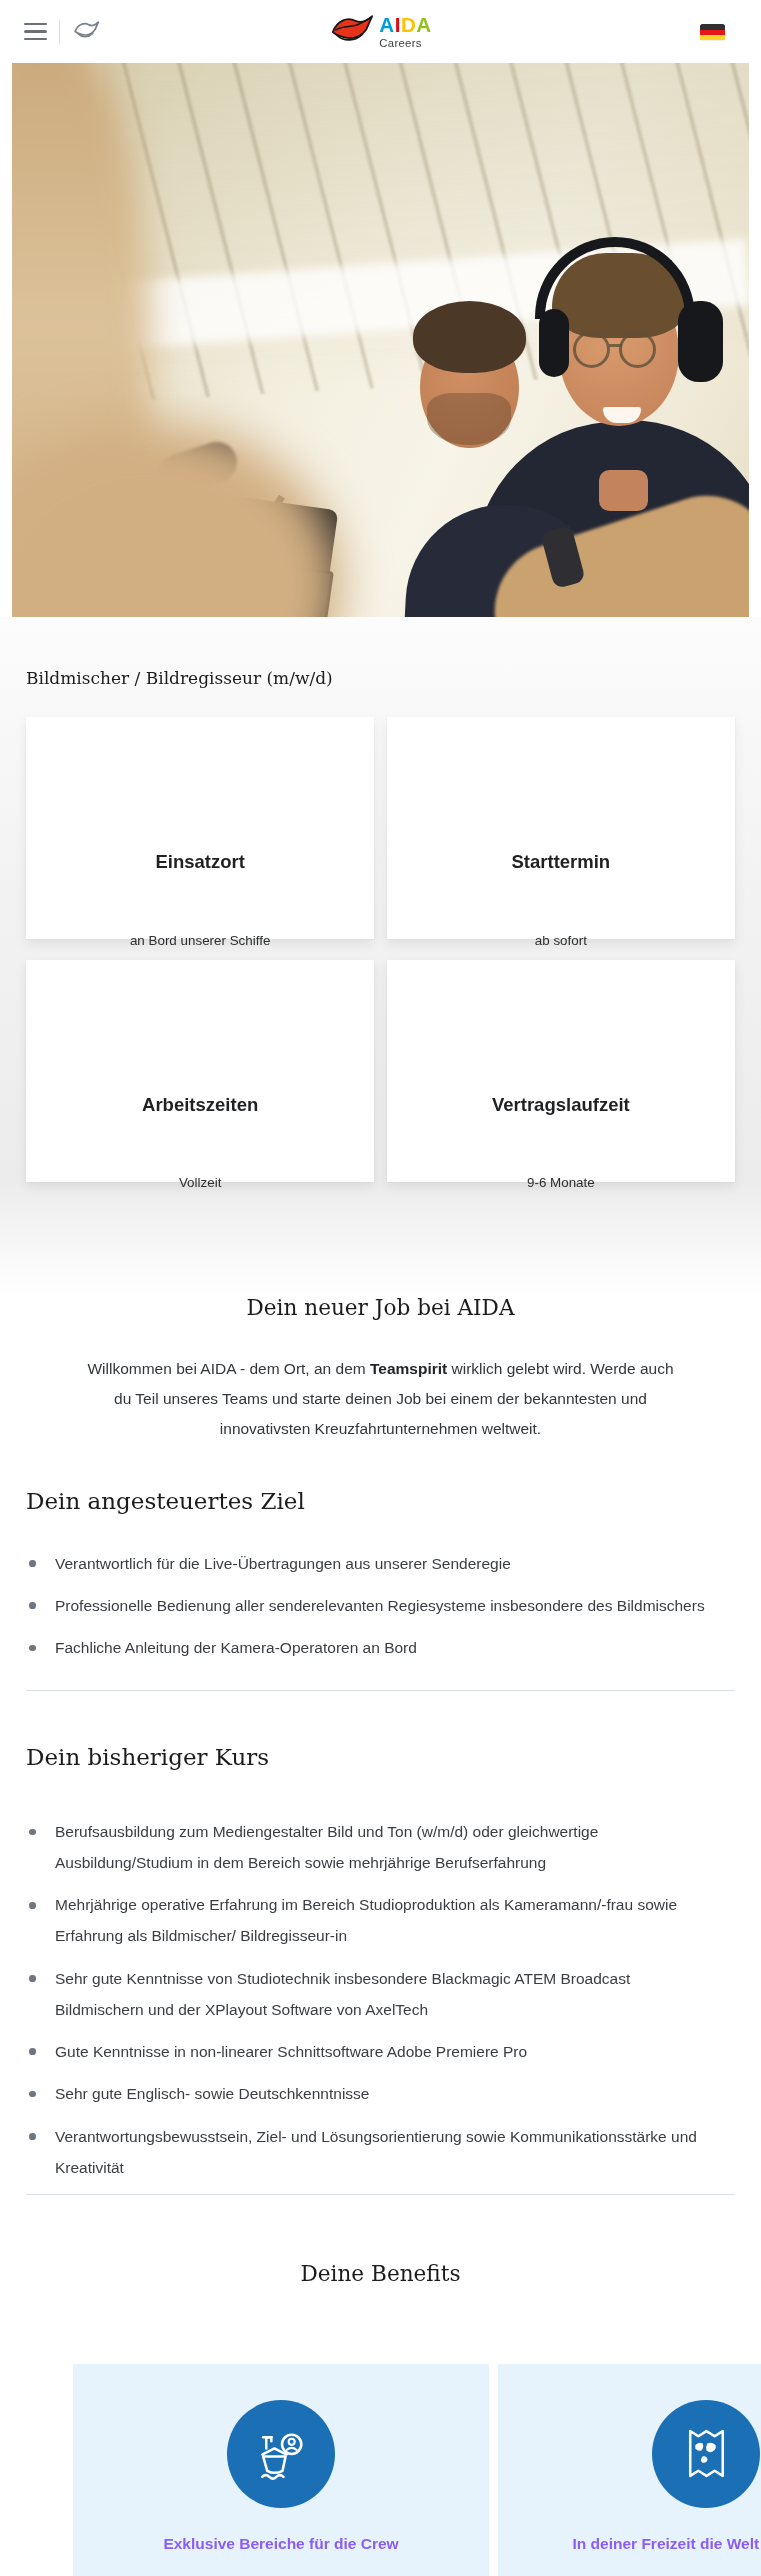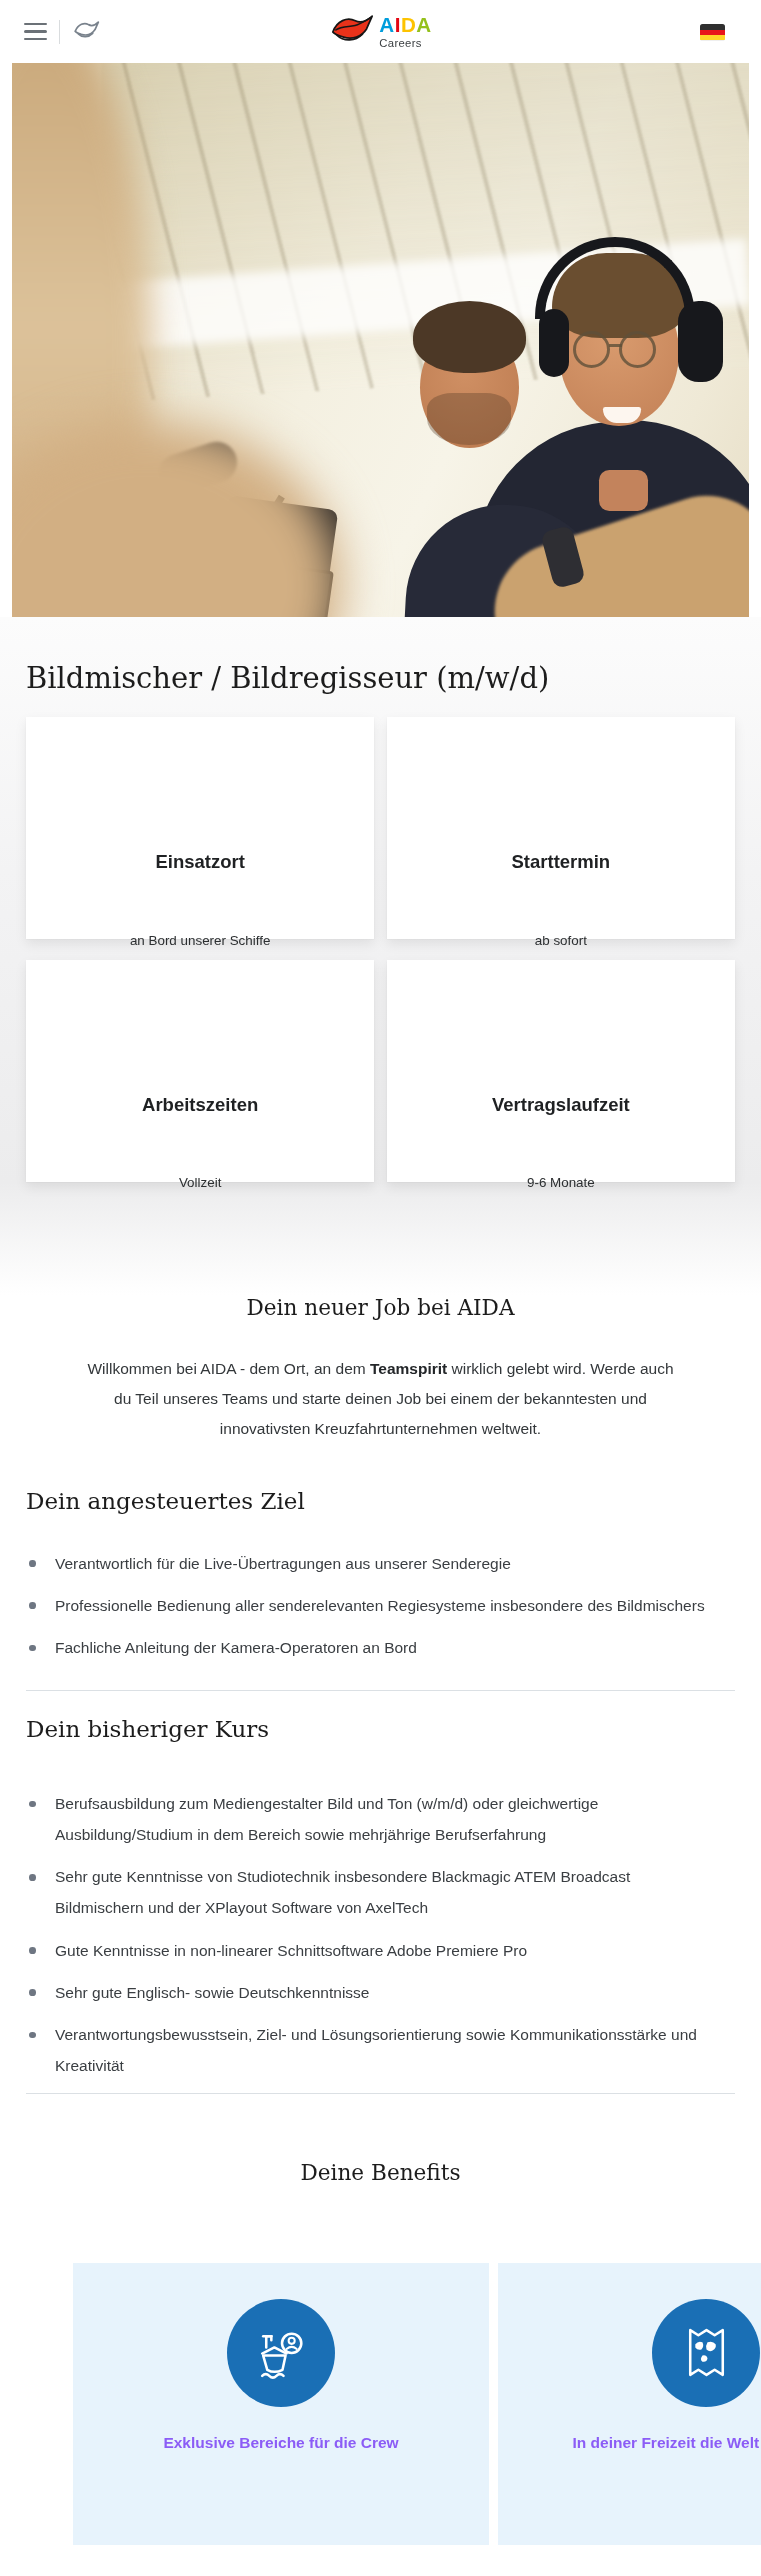--- a/index.html
+++ b/index.html
@@ -53,40 +53,40 @@
   .hx-mic { left:145px; top:385px; width:81px; height:41px; background:#3b3b3b; border-radius:21.6px; transform:rotate(-18deg); filter:blur(1.5px); }
   .hx-cam-body { left:205px; top:439px; width:111px; height:157px; background:#1d1d1f; border-radius:9.3px; transform:rotate(8deg); }
   .hx-cam-rod { left:243px; top:427px; width:7.2px; height:88px; background:#121212; transform:rotate(32deg); }
   .hx-lens { left:183px; top:542px; width:78px; height:78px; border-radius:50%; background:radial-gradient(circle,#3a3a3c 28%,#101012 72%); border:4.6px solid #0c0c0d; }
   .hx-monitor { left:270px; top:505px; width:47px; height:73px; background:#222; border:3.6px solid #0f0f10; border-radius:4.1px; transform:rotate(8deg); }
   .hx-arm { right:-31px; bottom:-41px; width:289px; height:139px; background:#caa26f; border-radius:72px; transform:rotate(-18deg); filter:blur(1.5px); }
   .hx-watch { right:170px; bottom:31px; width:32px; height:58px; background:#2e2e33; border-radius:10.3px; transform:rotate(-15deg); }
 
   
   .band1 { background:linear-gradient(180deg,#fcfcfc 0%,#f3f3f4 45%,#ececed 100%); padding:47px 26px 0; display:flow-root; }
-  .job-title { font-size:29px; line-height:29px; margin-bottom:24px; }
+  .job-title { font-size:17px; line-height:29px; margin-bottom:24px; }
   .facts-grid { display:grid; grid-template-columns:1fr 1fr; gap:20.6px 12.4px; }
   .fact-card { background:#fff; height:222px; box-shadow:0 5.2px 11.3px rgba(0,0,0,.08), 0 0.5px 1.5px rgba(0,0,0,.06);
                display:flex; flex-direction:column; align-items:center;gap:40px; }
   .fact-card svg { margin-top:49px; width:65px; height:65px; }
   .fact-title { margin-top:45px; font-size:18.5px; font-weight:700; color:#1f2123; }
   .fact-value { margin-top:19.6px; font-size:13.4px; color:#2c2f31; }
 
   
   .intro { padding-top:112px; background:linear-gradient(180deg,#ececed 0%,#ffffff 113px); display:flow-root; }
   .center-h { font-size:21.6px; line-height:27px; text-align:center; }
   .intro p { margin:33px auto 0; max-width:592px; font-size:15.5px; line-height:30px; text-align:center; color:#33373a; }
   .intro b { font-weight:700; color:#232629; }
 
   
   .tsection { padding:0 26px; display:flow-root; }
   .tsection h2 { font-size:23px; line-height:28px; }
   .goals h2 { margin-top:43px; }
   .goals ul { margin-top:33px; }
-  .profile h2 { margin-top:24px; }
+  .profile h2 { margin-top:52px; }
   .profile ul { margin-top:45px; }
   ul.bullets { list-style:none; max-width:685px; }
   ul.bullets li { position:relative; padding-left:29px; font-size:15.5px; line-height:31px; color:#3a3e42; }
   ul.bullets li + li { margin-top:11.3px; }
   ul.bullets li::before { content:""; position:absolute; left:3.1px; top:12.4px; width:6.7px; height:6.7px; border-radius:50%; background:#6e7682; }
   .hdivider { border:none; height:1px; background:#dbe0e4; margin:27px 26px 0; }
   .hdivider.d2 { margin-top:11.3px; }
 
   
   .benefits { display:flow-root; }
@@ -238,20 +238,21 @@
     <li>Fachliche Anleitung der Kamera-Operatoren an Bord</li>
   </ul>
 </section>
 
 <hr class="hdivider">
 
 <section class="tsection profile">
   <h2 class="serif">Dein bisheriger Kurs</h2>
   <ul class="bullets">
     <li>Berufsausbildung zum Mediengestalter Bild und Ton (w/m/d) oder gleichwertige Ausbildung/Studium in dem Bereich sowie mehrjährige Berufserfahrung</li>
+    <li>Mehrjährige operative Erfahrung im Bereich Studioproduktion als Kameramann/-frau sowie Erfahrung als Bildmischer/ Bildregisseur-in</li>
     <li>Sehr gute Kenntnisse von Studiotechnik insbesondere Blackmagic ATEM Broadcast Bildmischern und der XPlayout Software von AxelTech</li>
     <li>Gute Kenntnisse in non-linearer Schnittsoftware Adobe Premiere Pro</li>
     <li>Sehr gute Englisch- sowie Deutschkenntnisse</li>
     <li>Verantwortungsbewusstsein, Ziel- und Lösungsorientierung sowie Kommunikationsstärke und Kreativität</li>
   </ul>
 </section>
 
 <hr class="hdivider d2">
 
 <section class="benefits">

